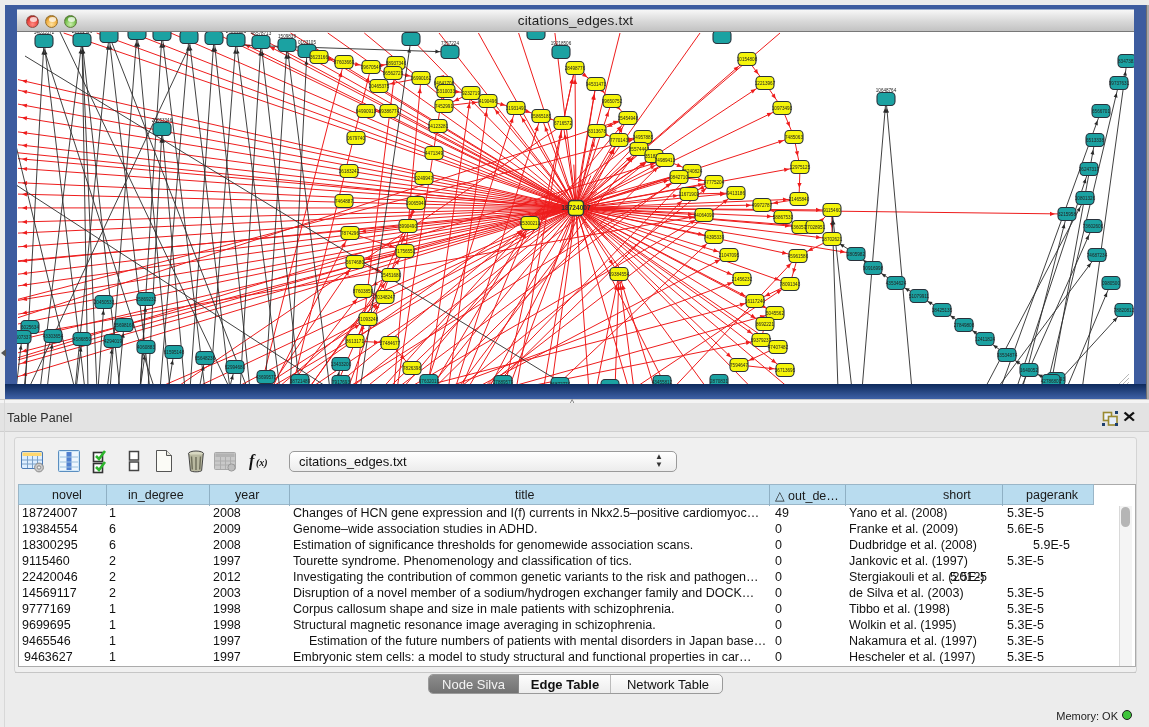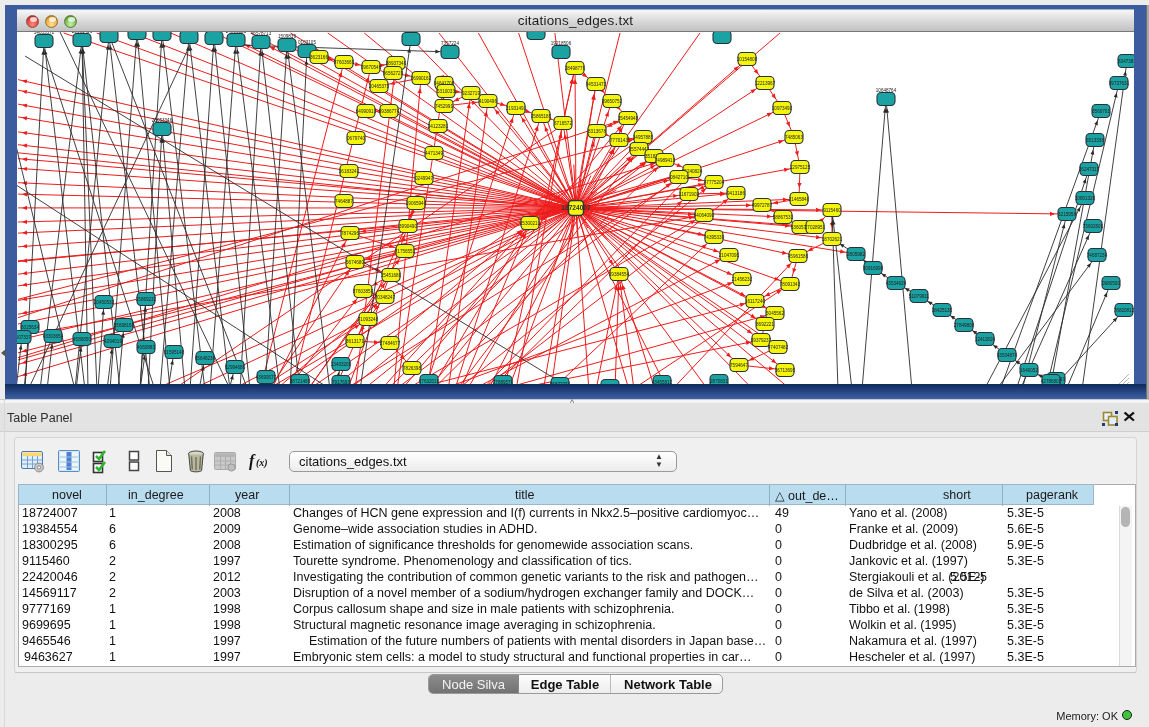--- a/index.html
+++ b/index.html
@@ -56,21 +56,21 @@
 #tabline{left:15px;top:672px;width:1121px;height:1px;background:#c6c6c6}
 #tabs{left:428px;top:674px;width:295px;height:20px;border:1px solid #9a9a9a;
  border-radius:5px;background:linear-gradient(#fdfdfd,#ededed);overflow:hidden}
 #seg1{position:absolute;left:0;top:0;width:90px;height:20px;
  background:linear-gradient(#8d8d8d,#6f6f6f);color:#f4f4f4;
  border-right:1px solid #888}
 #tabs div{font-size:13px;line-height:19px;text-align:center}
 #seg2{position:absolute;left:91px;top:0;width:91px;height:20px;color:#111;
  border-right:1px solid #bbb;font-weight:bold}
 #seg3{position:absolute;left:183px;top:0;width:112px;height:20px;color:#111;
- font-weight:bold}
+ font-weight:normal}
 #mem{left:1008px;top:710px;width:110px;text-align:right;font-size:11px;color:#222}
 #memdot{left:1122px;top:710px;width:10px;height:10px;border-radius:50%;
  background:#3ec43a;border:1.5px solid #1d1d1d}
 #lline{left:4px;top:400px;width:1px;height:327px;background:#d8d8d8}
 </style></head><body>
 <div class="abs" id="desktop"></div>
 <div class="abs" id="rstrip"></div>
 <div class="abs" id="tbar"></div>
 <div class="abs tl" id="tl1"></div>
 <div class="abs tl" id="tl2"></div>
@@ -1039,21 +1039,21 @@
       <span style="left:831px">Franke et al. (2009)</span>
       <span style="left:989px">5.6E-5</span>
     </div>
     <div class="tr">
       <span style="left:4px">18300295</span>
       <span style="left:91px">6</span>
       <span style="left:195px">2008</span>
       <span style="left:275px">Estimation of significance thresholds for genomewide association scans.</span>
       <span style="left:757px">0</span>
       <span style="left:831px">Dudbridge et al. (2008)</span>
-      <span style="left:989px">5.9E-5</span>
+      <span style="left:1015px">5.9E-5</span>
     </div>
     <div class="tr">
       <span style="left:4px">9115460</span>
       <span style="left:91px">2</span>
       <span style="left:195px">1997</span>
       <span style="left:275px">Tourette syndrome. Phenomenology and classification of tics.</span>
       <span style="left:757px">0</span>
       <span style="left:831px">Jankovic et al. (1997)</span>
       <span style="left:989px">5.3E-5</span>
     </div>

